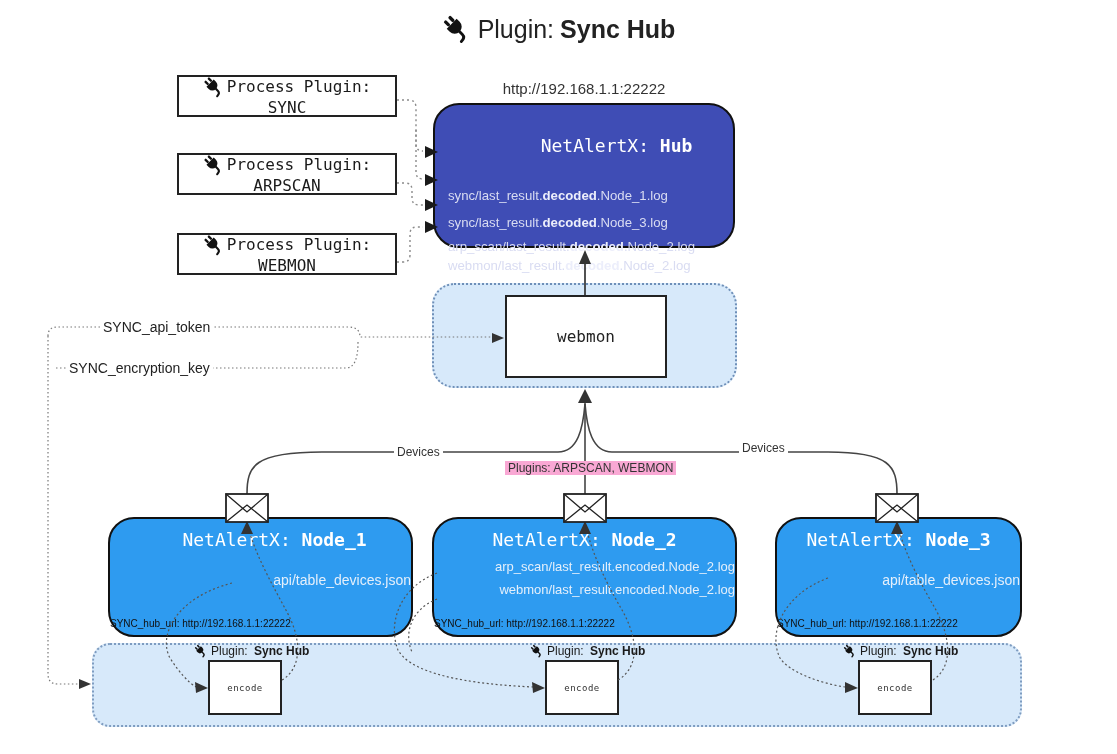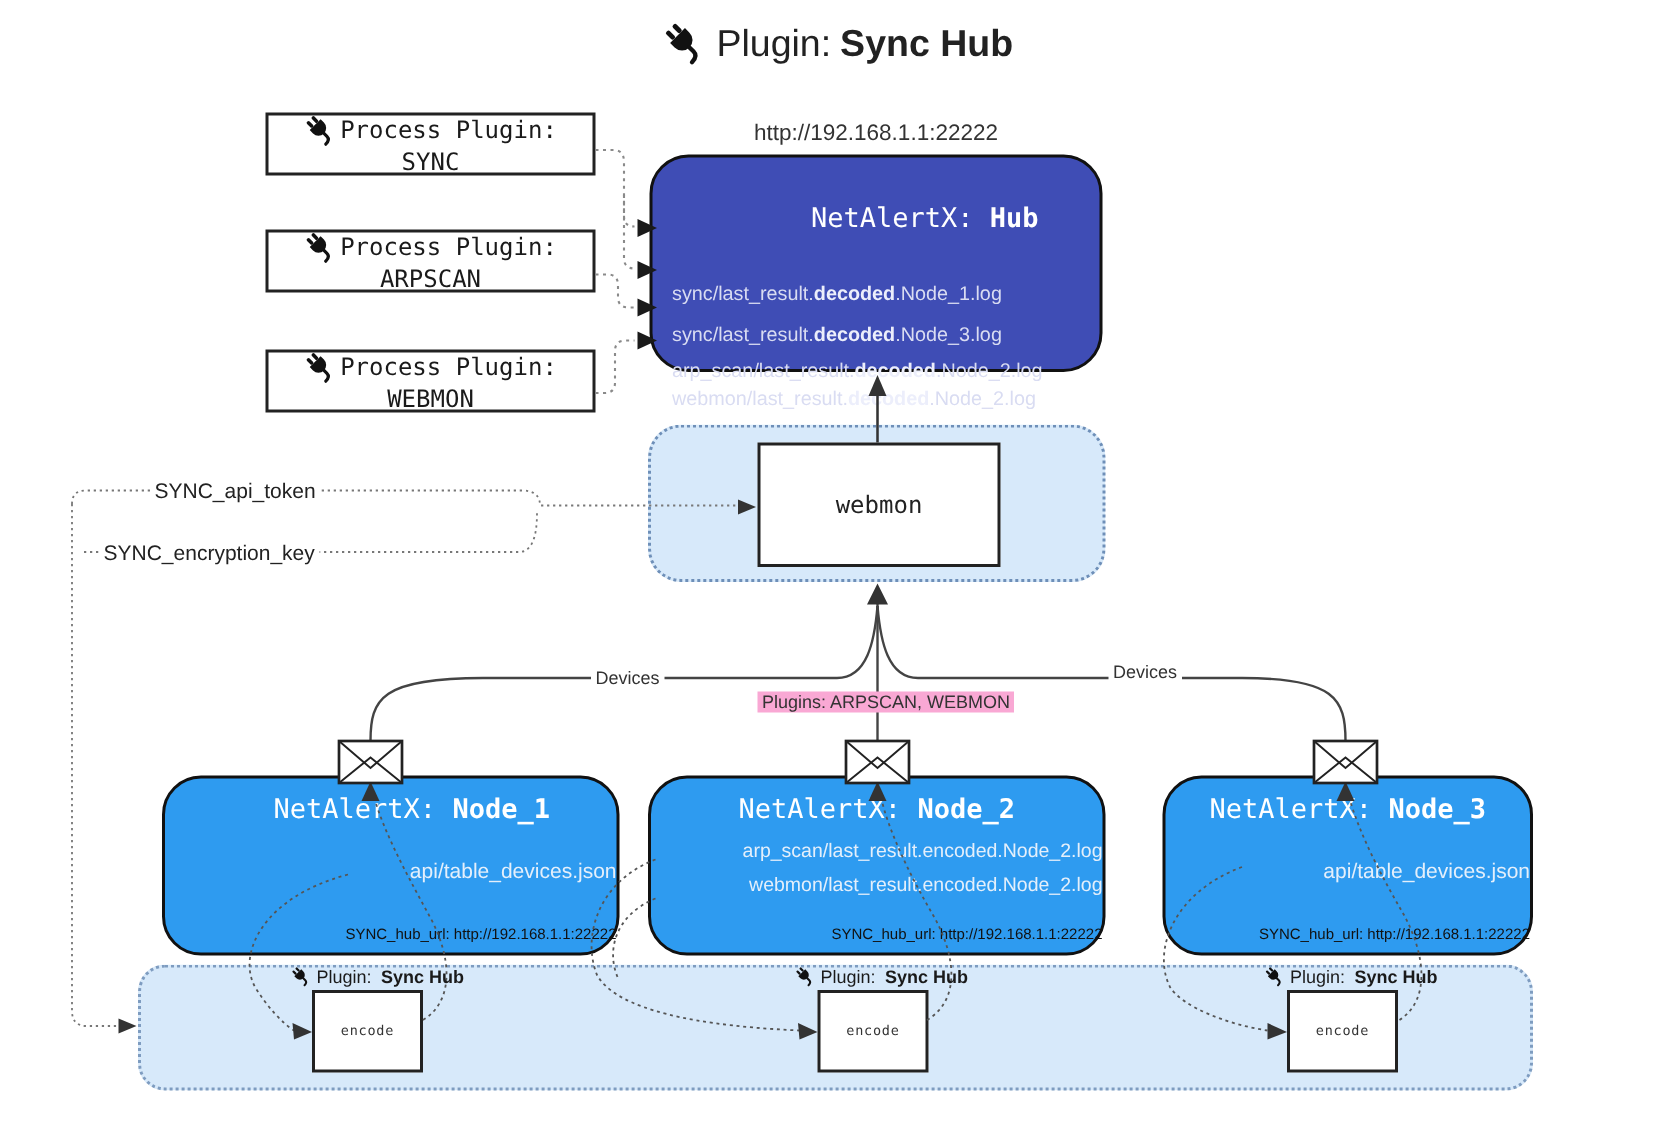--- a/index.html
+++ b/index.html
@@ -40,21 +40,21 @@
   .lbl-plugins{left:505px;top:461px;background:#f9a8d4;}
 
   
   .node{background:var(--node_fill,#2E9BF0);border:2.5px solid #111;border-radius:26px;box-sizing:border-box;top:517px;height:120px;z-index:2;}
   .n1{left:108px;width:305px;padding-left:28px;} .n2{left:432px;width:305px;} .n3{left:775px;width:247px;}
   .node-title{margin-top:10px;text-align:center;font-size:18px;color:#fff;white-space:pre;}
   .node-title .name{font-weight:bold;}
   .node-line{text-align:right;font-size:13px;color:#e4effb;white-space:nowrap;}
   .n1 .node-line,.n3 .node-line{margin-top:22px;font-size:14px;}
   .n2 .nl1{margin-top:9px;} .n2 .nl2{margin-top:8px;}
-  .node-url{position:absolute;left:0;right:0;bottom:6px;text-align:right;font-size:10px;color:#111;margin-top:11px;}
+  .node-url{position:absolute;left:0;right:0;bottom:6px;text-align:left;font-size:10px;color:#111;margin-top:11px;}
 
   
   .strip{left:92px;top:643px;width:930px;height:84px;background:var(--panel_fill,#D7E9FA);border:2px dotted #7E9CC0;border-radius:18px;box-sizing:border-box;z-index:1;}
   .enc-label{top:644px;display:flex;align-items:center;gap:3px;font-size:12px;color:#1a1a1a;z-index:6;white-space:pre;}
   .enc-label .name{font-weight:bold;}
   .el1{left:194px;} .el2{left:530px;} .el3{left:843px;}
   .enc-box{top:660px;width:74px;height:55px;background:#fff;border:2px solid #222;box-sizing:border-box;display:flex;align-items:center;justify-content:center;font-size:9px;letter-spacing:.5px;color:#333;z-index:2;}
   .eb1{left:208px;} .eb2{left:545px;} .eb3{left:858px;}
 
   .overlay{position:absolute;inset:0;z-index:5;pointer-events:none;}

